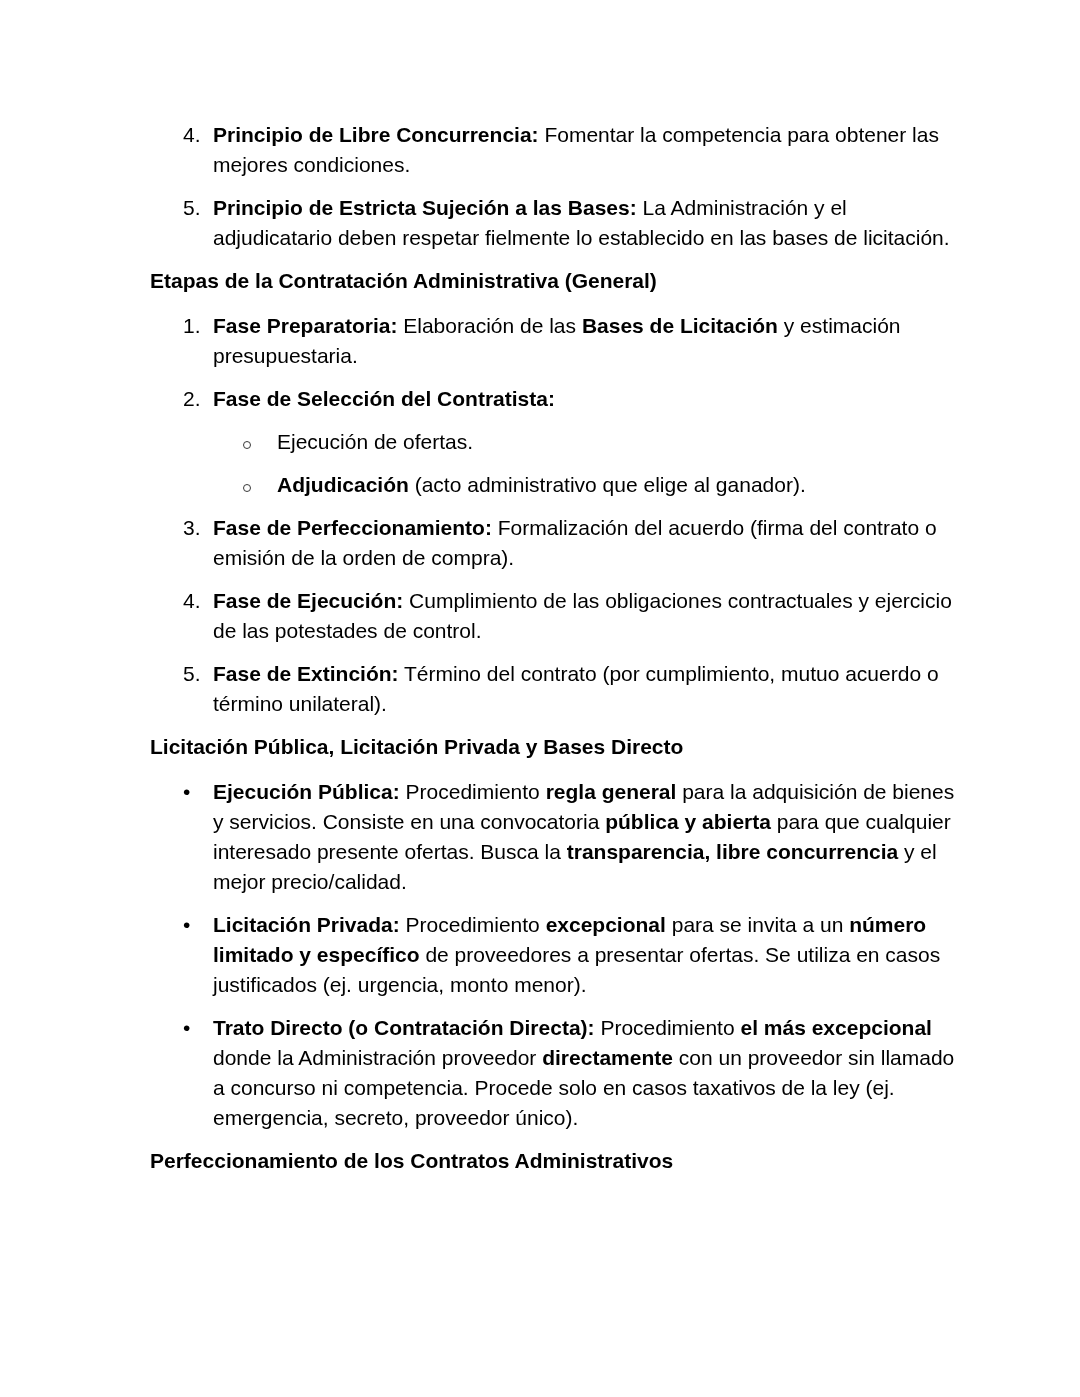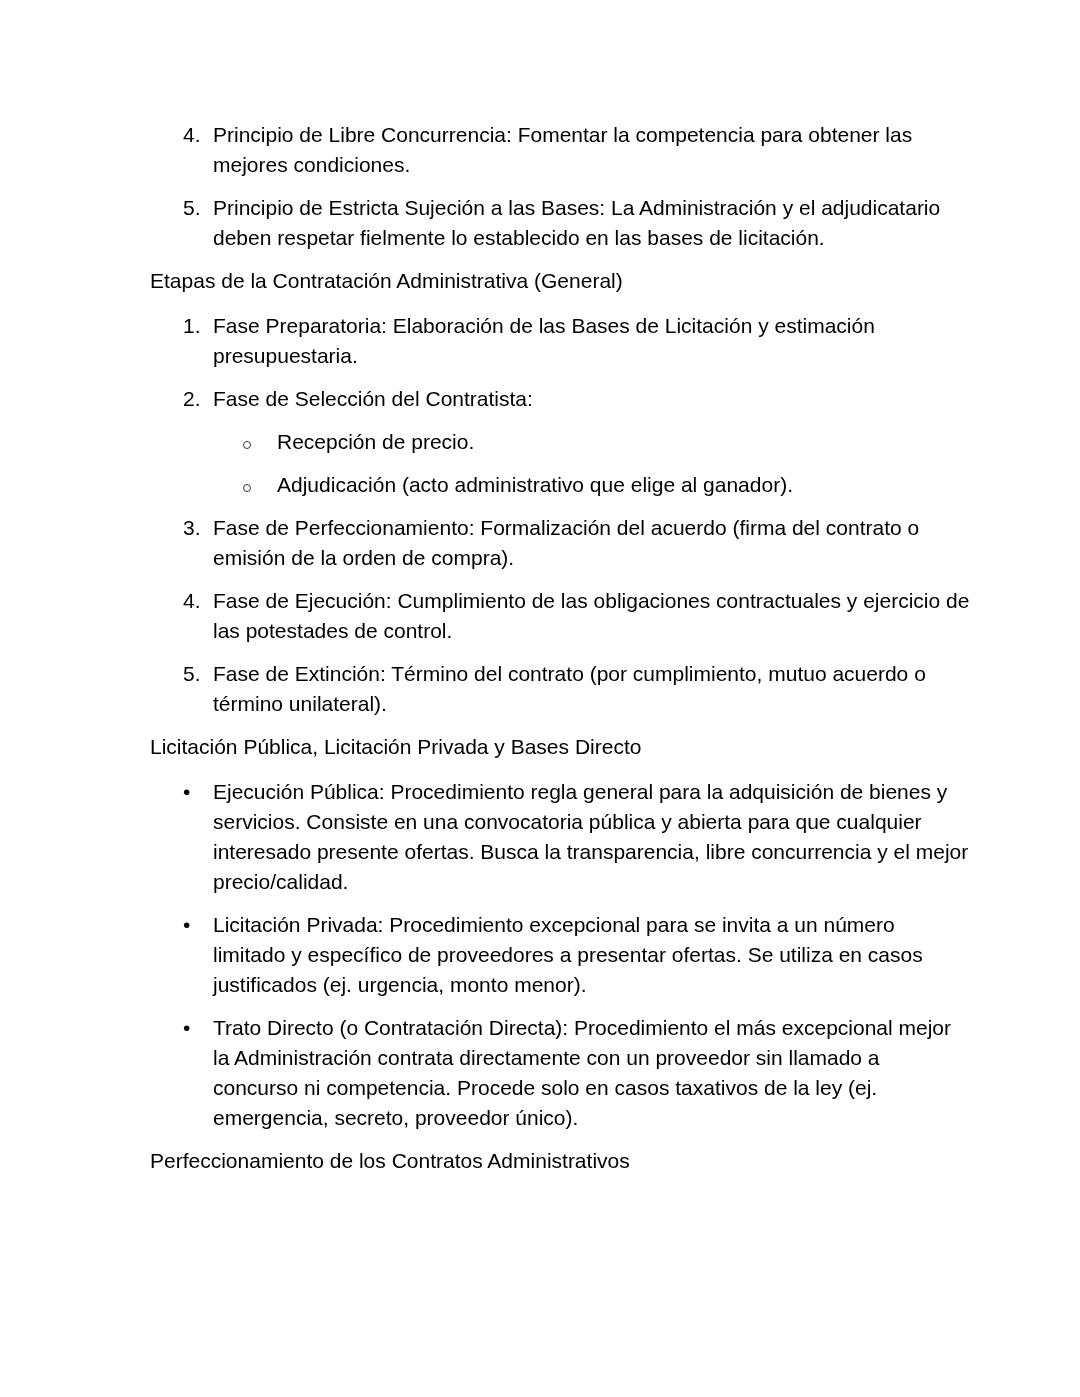--- a/index.html
+++ b/index.html
@@ -53,21 +53,21 @@
   }
   .circle-o {
     display: inline-block;
     width: 8px;
     height: 8px;
     border: 1.5px solid #3a3a3a;
     border-radius: 50%;
     box-sizing: border-box;
     margin-top: 10px;
   }
-  b { font-weight: normal; margin-top: 43px; }
+  b { font-weight: bold; margin-top: 43px; }
 </style>
 </head>
 <body>
 
 <main class="page">
   <div id="doc-blocks">
       <div class="blk num">
         <span class="marker-box">4.</span>
         <div class="content"><b>Principio de Libre Concurrencia:</b><span> Fomentar la competencia para obtener las mejores condiciones.</span></div>
       </div>
@@ -79,21 +79,21 @@
       <div class="blk num">
         <span class="marker-box">1.</span>
         <div class="content"><b>Fase Preparatoria:</b><span> Elaboración de las </span><b>Bases de Licitación</b><span> y estimación presupuestaria.</span></div>
       </div>
       <div class="blk num">
         <span class="marker-box">2.</span>
         <div class="content"><b>Fase de Selección del Contratista:</b></div>
       </div>
       <div class="blk sub">
         <span class="marker-box"><span class="circle-o"></span></span>
-        <div class="content"><span>Recepción de precio.</span></div>
+        <div class="content"><span>Ejecución de ofertas.</span></div>
       </div>
       <div class="blk sub">
         <span class="marker-box"><span class="circle-o"></span></span>
         <div class="content"><b>Adjudicación</b><span> (acto administrativo que elige al ganador).</span></div>
       </div>
       <div class="blk num">
         <span class="marker-box">3.</span>
         <div class="content"><b>Fase de Perfeccionamiento:</b><span> Formalización del acuerdo (firma del contrato o emisión de la orden de compra).</span></div>
       </div>
       <div class="blk num">
@@ -108,17 +108,17 @@
       <div class="blk bul">
         <span class="marker-box"><span class="bullet-dot">•</span></span>
         <div class="content"><b>Ejecución Pública:</b><span> Procedimiento </span><b>regla general</b><span> para la adquisición de bienes y servicios. Consiste en una convocatoria </span><b>pública y abierta</b><span> para que cualquier interesado presente ofertas. Busca la </span><b>transparencia, libre concurrencia</b><span> y el mejor precio/calidad.</span></div>
       </div>
       <div class="blk bul">
         <span class="marker-box"><span class="bullet-dot">•</span></span>
         <div class="content"><b>Licitación Privada:</b><span> Procedimiento </span><b>excepcional</b><span> para se invita a un </span><b>número limitado y específico</b><span> de proveedores a presentar ofertas. Se utiliza en casos justificados (ej. urgencia, monto menor).</span></div>
       </div>
       <div class="blk bul">
         <span class="marker-box"><span class="bullet-dot">•</span></span>
-        <div class="content"><b>Trato Directo (o Contratación Directa):</b><span> Procedimiento </span><b>el más excepcional</b><span> mejor la Administración contrata </span><b>directamente</b><span> con un proveedor sin llamado a concurso ni competencia. Procede solo en casos taxativos de la ley (ej. emergencia, secreto, proveedor único).</span></div>
+        <div class="content"><b>Trato Directo (o Contratación Directa):</b><span> Procedimiento </span><b>el más excepcional</b><span> donde la Administración proveedor </span><b>directamente</b><span> con un proveedor sin llamado a concurso ni competencia. Procede solo en casos taxativos de la ley (ej. emergencia, secreto, proveedor único).</span></div>
       </div>
       <div class="heading"><b>Perfeccionamiento de los Contratos Administrativos</b></div>
     </div>
 </main>
 
 </body></html>

